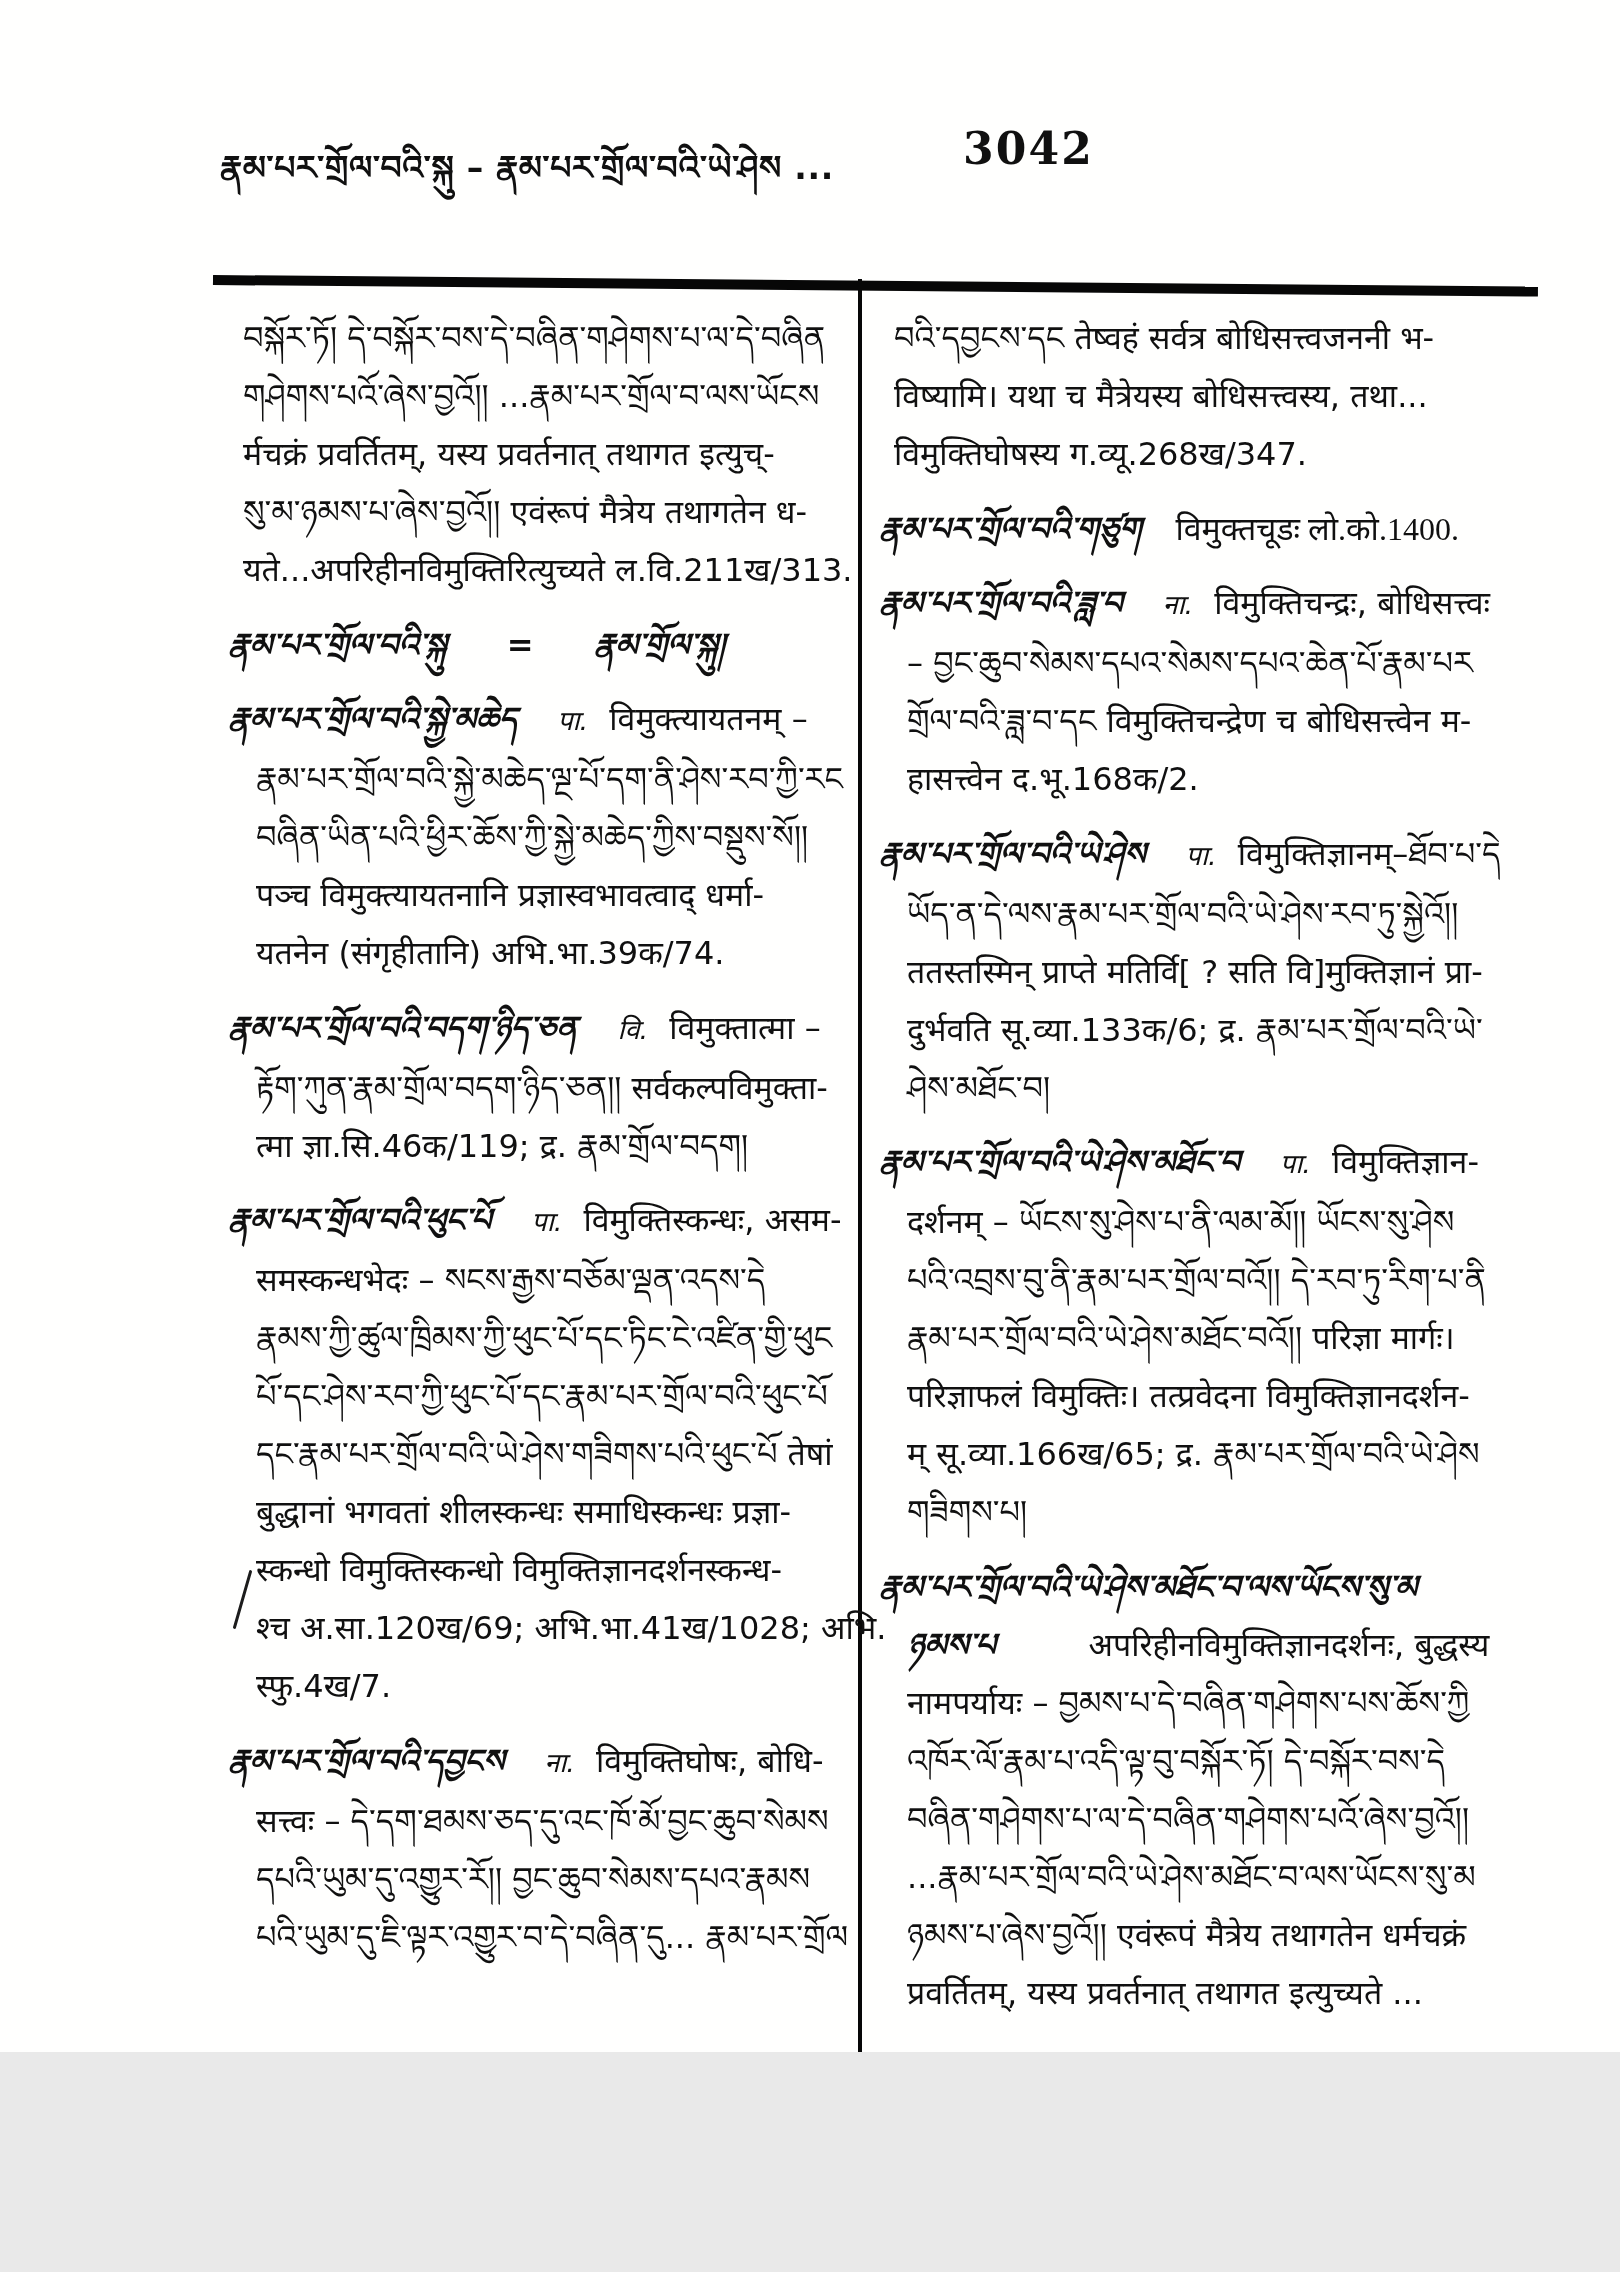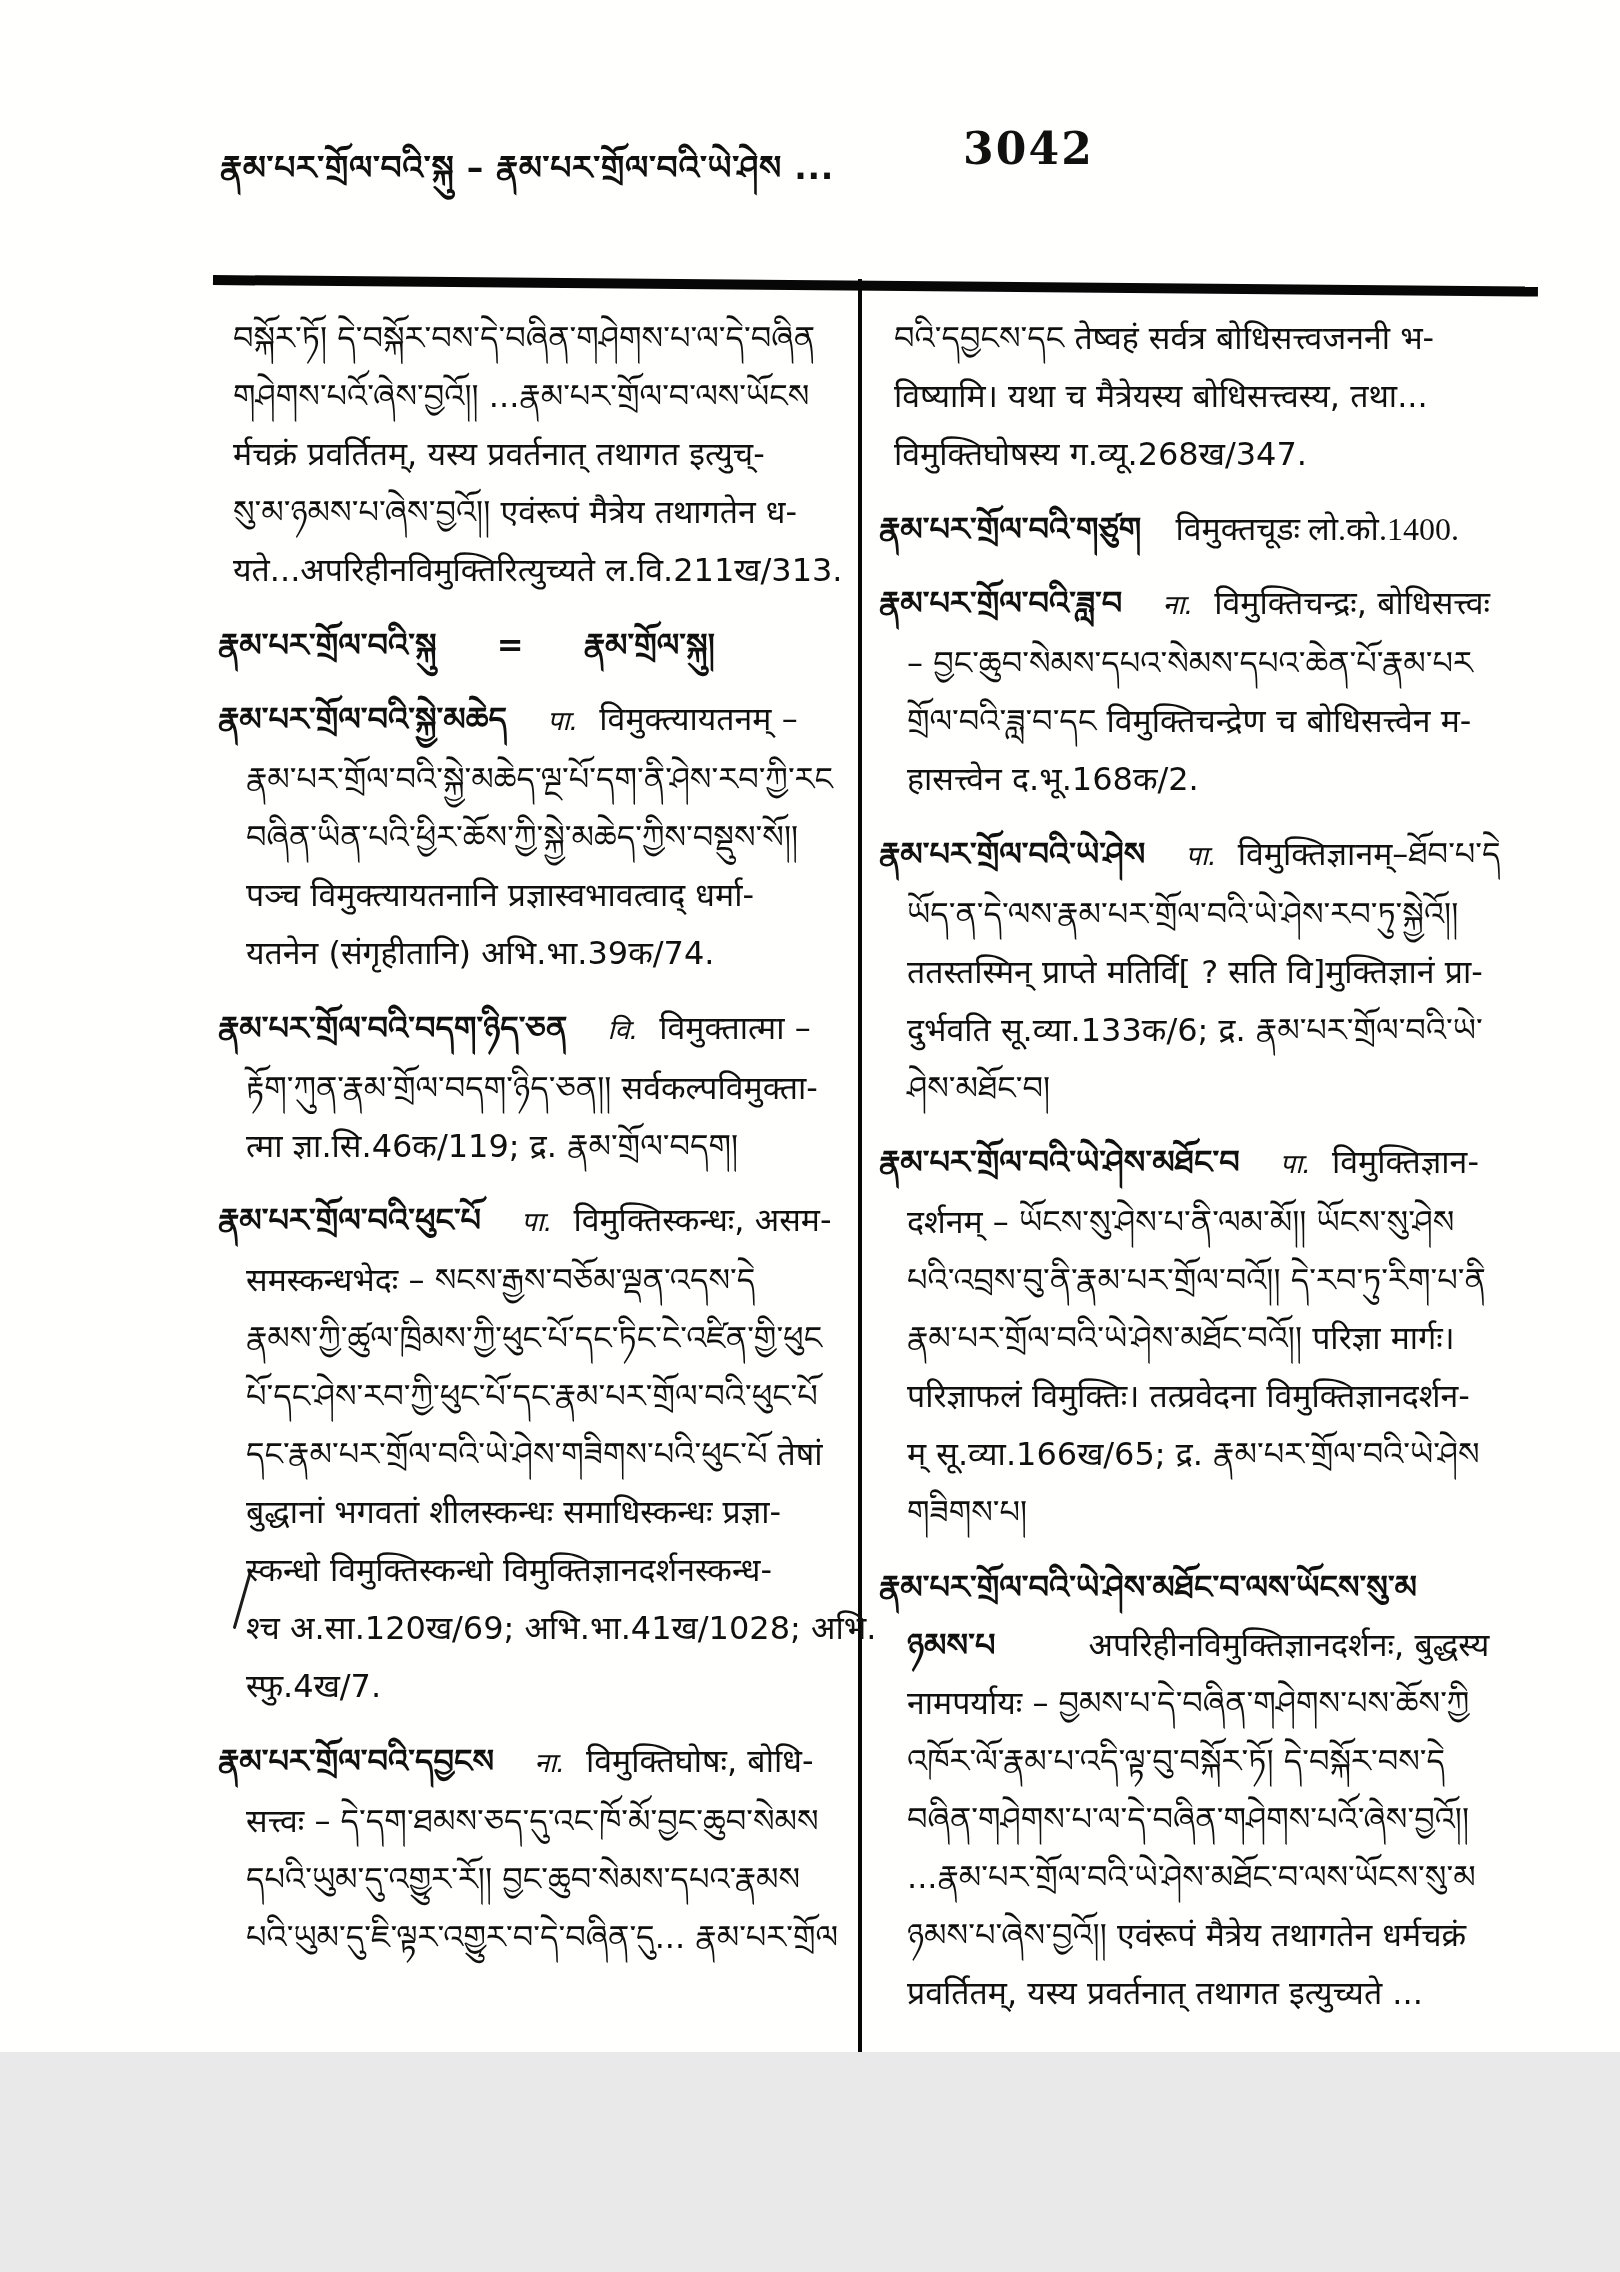--- a/index.html
+++ b/index.html
@@ -18,27 +18,27 @@
     font-family:"DejaVu Serif","Liberation Serif",serif;letter-spacing:2.1px;text-align:right;
   }
   .head-rule{
     position:absolute;left:213px;top:275px;width:1325px;height:9.7px;background:#070707;
     transform:rotate(0.5deg);transform-origin:0 50%;
   }
   .divider{
     position:absolute;left:858px;top:279px;width:4.2px;height:1793px;background:#070707;
   }
   .col{position:absolute;top:309px;}
-  .col-left{left:218px;width:626px;}
+  .col-left{left:228px;width:626px;}
   .col-right{left:879px;width:668px;}
   .line{font-size:32px;line-height:58px;white-space:nowrap;}
   .cont-line{padding-left:15px;}
   .indent{padding-left:28px;}
   .entry{margin-top:16.6px;}
-  .hw{font-weight:bold;}
+  .hw{font-weight:bold;font-style:italic;}
   .tag{font-style:italic;font-size:27px;margin:0 11px 0 30px;}
   .gap{margin-left:24px;font-family:Liberation Serif, serif;}
   .eq{display:inline-block;margin:0 50px;font-weight:bold;}
   .hw2gap{margin-left:83px;margin-top:10px;}
   .pencil{
     position:absolute;left:241px;top:1569px;width:2.8px;height:61px;background:#1c1c1c;
     transform:rotate(16deg);border-radius:1.4px;
   }
 </style>
 </head>

